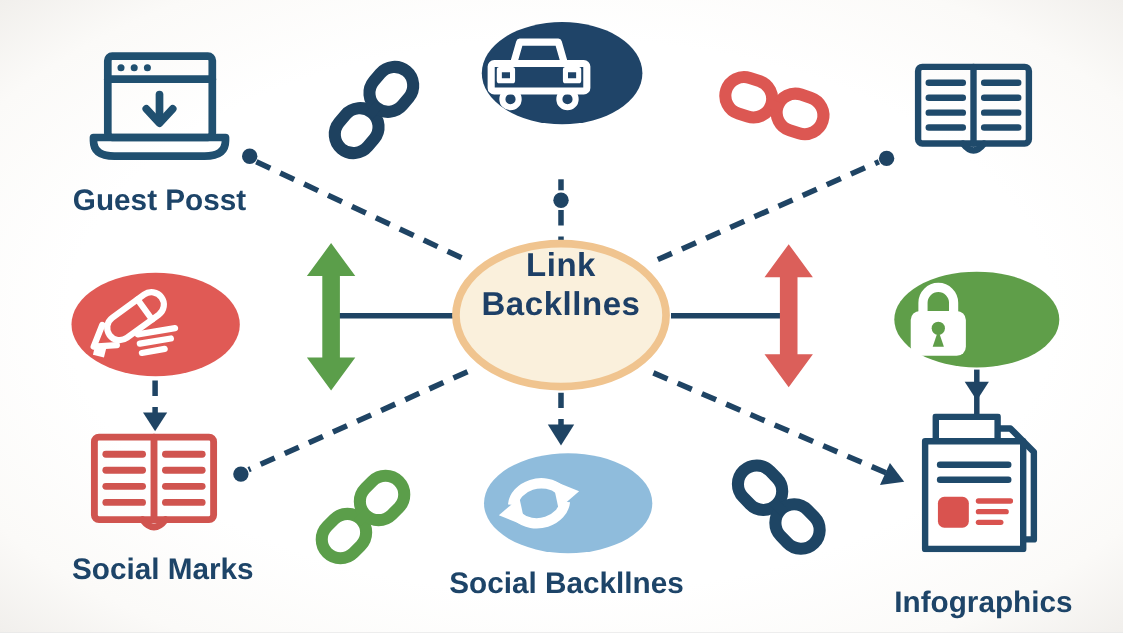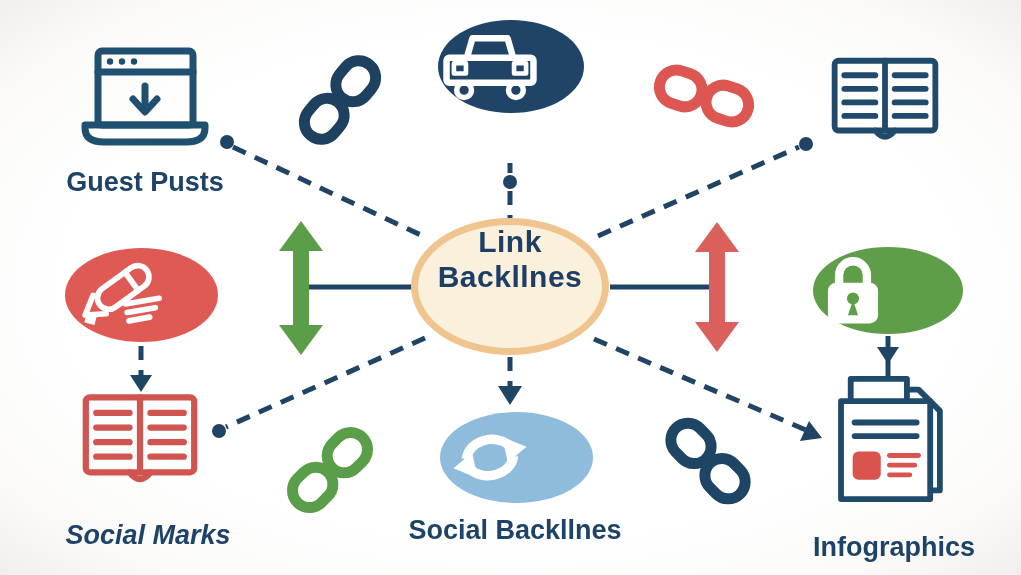--- a/index.html
+++ b/index.html
@@ -44,21 +44,21 @@
   .chain-tr{left:652px;top:61px;transform:rotate(18deg);}
   .chain-bl{left:278px;top:435px;transform:rotate(-45deg);}
   .chain-br{left:656px;top:426px;transform:rotate(46deg);}
   .node-label{
     position:absolute;z-index:3;transform:translateX(-50%);
     color:#1d4468;font-weight:bold;font-size:27px;white-space:nowrap;
   }
   .lbl-guest-post{left:145px;top:167px;}
   .lbl-guest-pusts{left:512px;top:132px;}
   .lbl-direc-marks{left:888px;top:168px;}
-  .lbl-social-marks{left:148px;top:520px;font-style:italic;}
+  .lbl-social-marks{left:148px;top:502px;}
   .lbl-social-booktories{left:515px;top:515px;}
   .lbl-infographics{left:894px;top:532px;}
 </style>
 </head>
 <body>
 
 <div class="canvas">
 
   <svg class="overlay" width="1021" height="575" viewBox="0 0 1021 575">
     <g stroke="#1f4464" stroke-width="5" fill="none" stroke-dasharray="14 10">
@@ -124,21 +124,21 @@
         <polyline points="53,53 65,66 77,53"></polyline>
         <path d="M5 79 H125 V82 Q125 96 106 96 H24 Q5 96 5 82 Z"></path>
       </g>
       <g fill="#205070">
         <circle cx="30" cy="15.5" r="3.2"></circle>
         <circle cx="42" cy="15.5" r="3.2"></circle>
         <circle cx="54" cy="15.5" r="3.2"></circle>
       </g>
     </svg>
   </div>
-  <div class="node-label lbl-guest-post">Guest Pusts</div>
+  <div class="node-label lbl-guest-post">Guest Posst</div>
 
   <div class="node-ellipse ellipse-top">
     <svg width="104" height="74" viewBox="0 0 110 80">
       <g fill="none" stroke="#ffffff" stroke-width="7" stroke-linejoin="round">
         <path d="M30 30 L36 9 H74 L80 30"></path>
         <rect x="8" y="30" width="94" height="27" rx="3"></rect>
         <rect x="16" y="36" width="13" height="11" stroke-width="5"></rect>
         <rect x="81" y="36" width="13" height="11" stroke-width="5"></rect>
         <circle cx="27" cy="65" r="8" stroke-width="6"></circle>
         <circle cx="83" cy="65" r="8" stroke-width="6"></circle>

